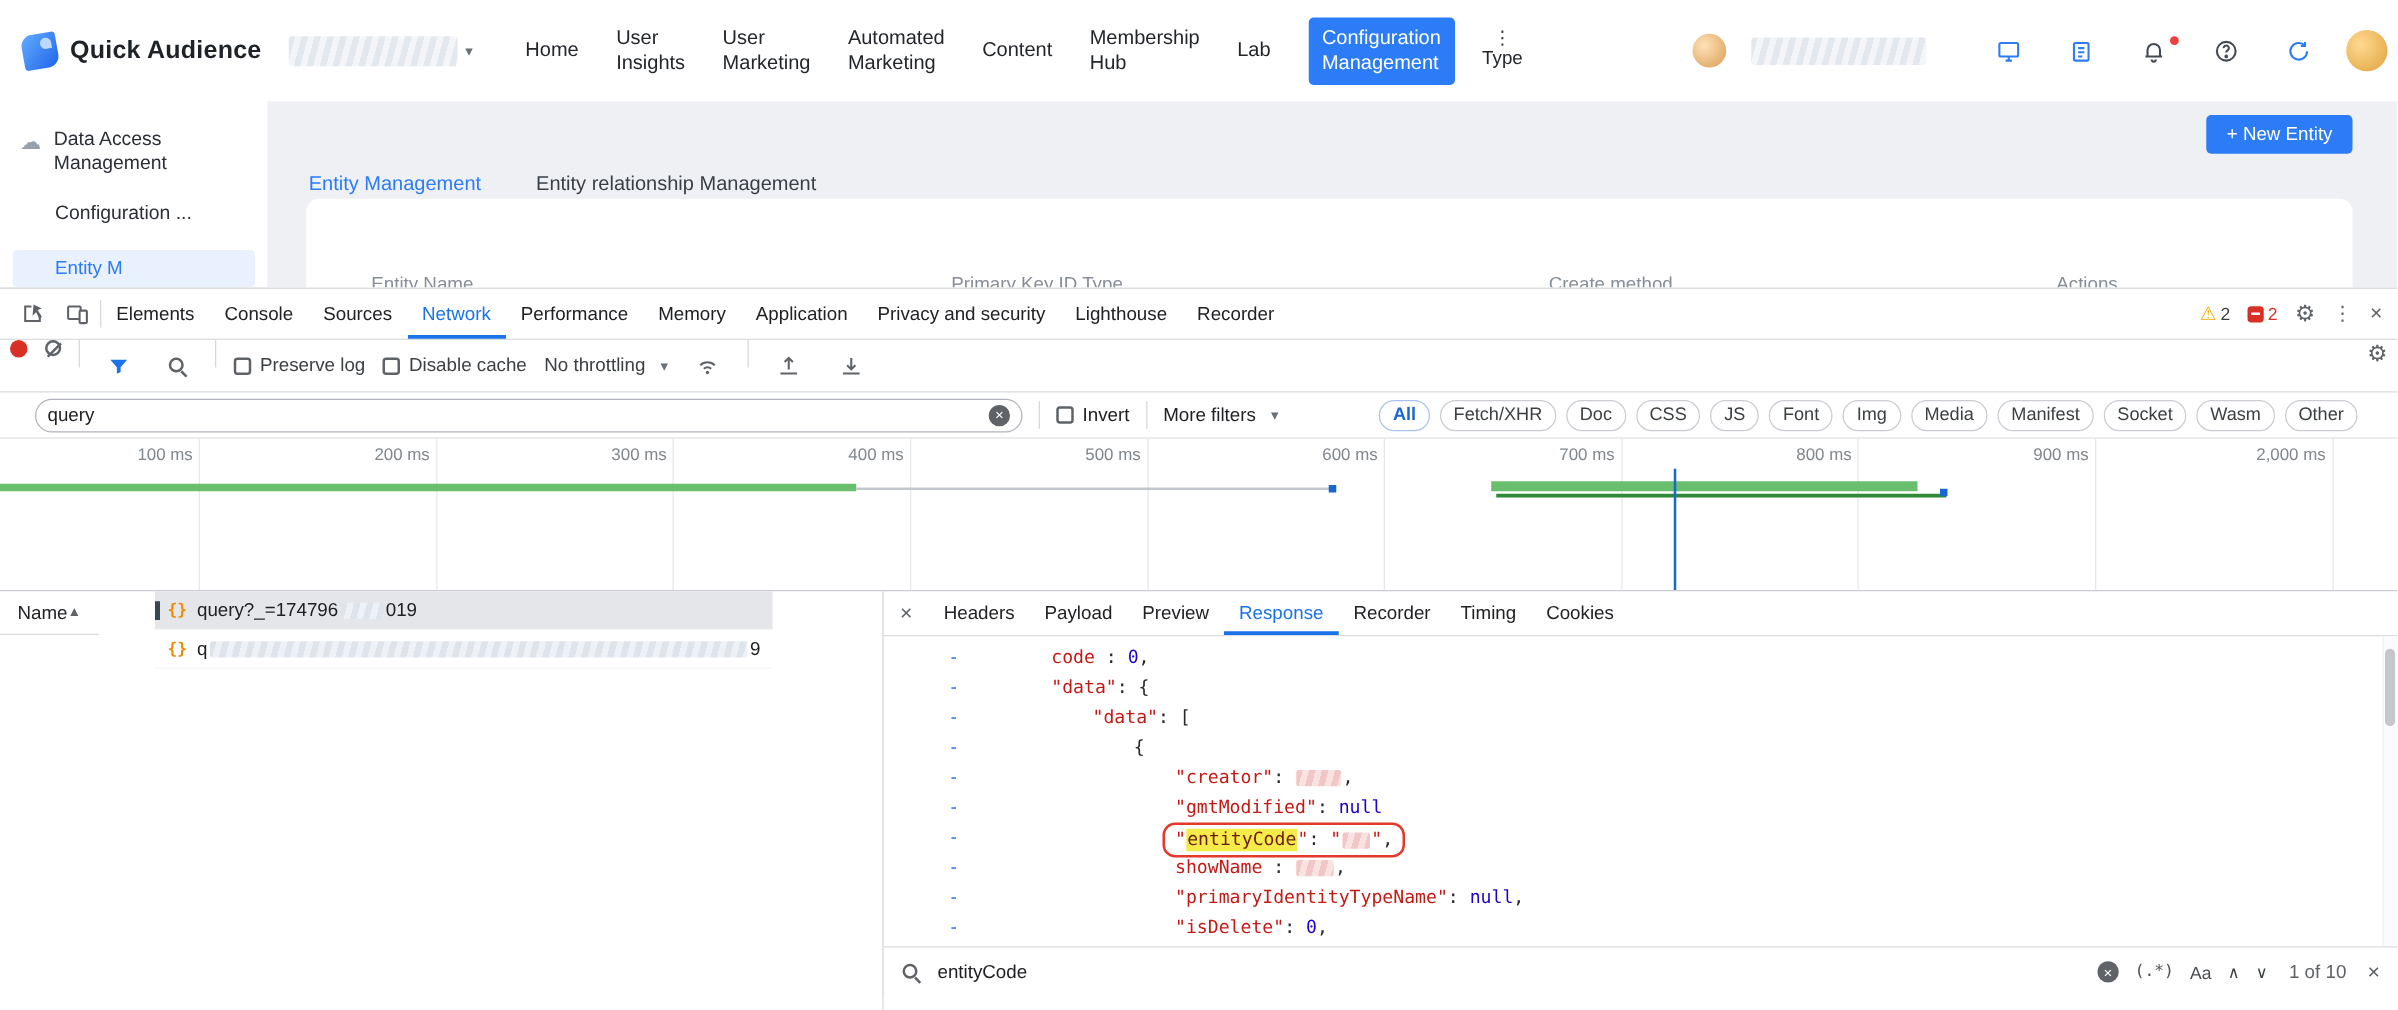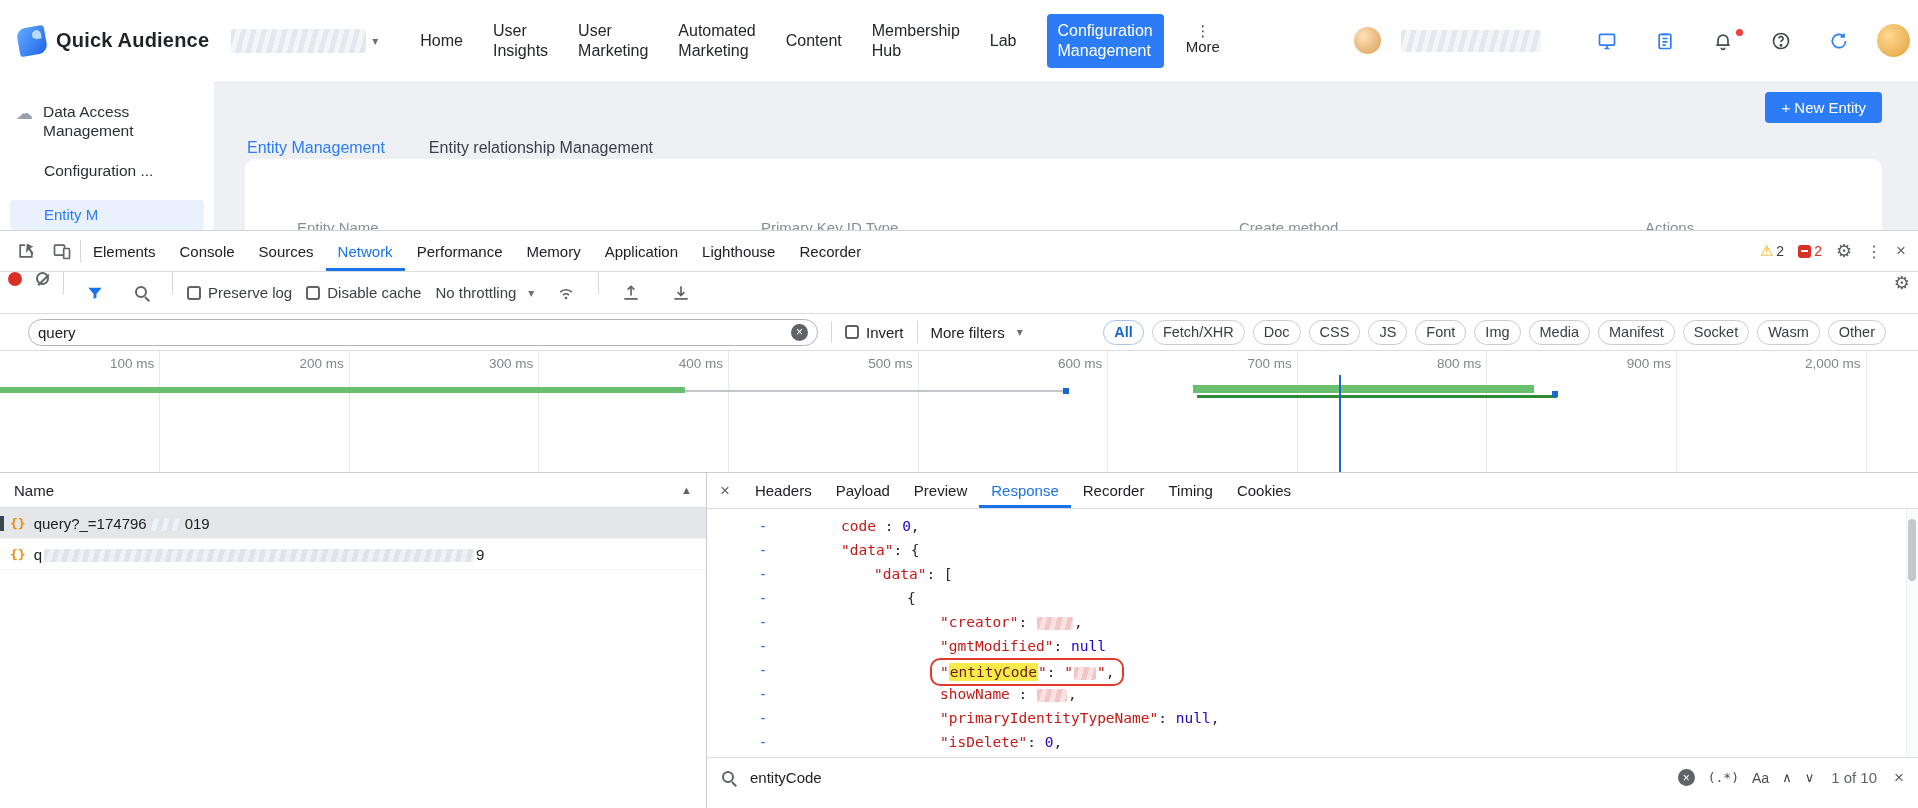--- a/index.html
+++ b/index.html
@@ -85,21 +85,21 @@
   .pill { height:25px; line-height:23px; padding:0 10px; border:1px solid #c9ccd1; border-radius:13px; background:#fff; font-size:14.5px; color:#3c4043; cursor:pointer; white-space:nowrap; }
   .pill.active { color:#1a66d2; border-color:#a9c4ec; font-weight:bold; }
 
   .dt-timeline { height:122px; flex:0 0 122px; position:relative; border-bottom:1px solid #c9ccd1; background:#fff; overflow:hidden; }
   .gridline { position:absolute; top:0; bottom:0; width:1px; background:#e6e8ea; }
   .ticklab { position:absolute; top:5px; font-size:13.5px; color:#80868b; transform:translateX(calc(-100% - 5px)); white-space:nowrap; }
   .ov-el { position:absolute; }
   .ov-vline { position:absolute; top:24px; bottom:0; width:2px; background:#1967d2; }
 
   .dt-split { flex:1; display:flex; overflow:hidden; }
-  .req-col { width:707px; flex:0 0 707px; border-right:1px solid #c9ccd1; display:flex; flex-direction:column; background:#fff; }
+  .req-col { width:707px; flex:0 0 707px; border-right:1px solid #c9ccd1; display:flex; flex-direction:row; background:#fff;gap:45px; }
   .req-head { height:35px; flex:0 0 35px; border-bottom:1px solid #dadce0; display:flex; align-items:center; padding:0 14px; font-size:15px; }
   .sort-arrow { margin-left:auto; color:#5f6368; font-size:11px; }
   .req-row { height:31px; flex:0 0 31px; display:flex; align-items:center; gap:8px; padding:0 10px; font-size:15px; border-bottom:1px solid #f1f3f4; position:relative; cursor:pointer; }
   .req-row.selected { background:#e4e6e9; }
   .req-row.selected::before { content:""; position:absolute; left:0; top:8px; width:4px; height:15px; background:#37474f; }
   .braces { color:#ef8c00; font-family:"DejaVu Sans Mono", monospace; font-size:13px; font-weight:bold; }
   .req-blur { display:inline-block; height:13px; vertical-align:middle; margin:0 2px; background:repeating-linear-gradient(105deg,#dfe3ea 0 5px,#eef1f6 5px 10px); border-radius:2px; }
 
   .detail-col { flex:1; display:flex; flex-direction:column; background:#fff; min-width:0; }
   .detail-tabs { height:36px; flex:0 0 36px; border-bottom:1px solid #dadce0; display:flex; align-items:center; }
@@ -146,21 +146,21 @@
       <div class="nav-item">User Insights</div>
       <div class="nav-item">User Marketing</div>
       <div class="nav-item">Automated Marketing</div>
       <div class="nav-item one">Content</div>
       <div class="nav-item">Membership Hub</div>
       <div class="nav-item one">Lab</div>
       <div class="nav-item active">Configuration Management</div>
     </nav>
   <div class="nav-more">
     <span class="dots">⋮</span>
-    <span class="lbl">More</span>
+    <span class="lbl">Type</span>
   </div>
   <div class="top-right">
     <div class="avatar-sm"></div>
     <div class="blur-hatch user-blur"></div>
     <div class="top-icons">
       <span class="ic-pad">
           <svg width="20" height="20" viewBox="0 0 24 24" fill="none" stroke="#2b7cf6" stroke-width="2">
             <rect x="3" y="4" width="18" height="13" rx="1.5"></rect>
             <path d="M9 21h6M12 17v4"></path>
           </svg>
@@ -234,20 +234,21 @@
       </span>
     <span class="vdiv"></span>
     <div id="dtTabs" style="display:flex;height:100%;">
         <div class="dt-tab">Elements</div>
         <div class="dt-tab">Console</div>
         <div class="dt-tab">Sources</div>
         <div class="dt-tab active">Network</div>
         <div class="dt-tab">Performance</div>
         <div class="dt-tab">Memory</div>
         <div class="dt-tab">Application</div>
+        <div class="dt-tab">Privacy and security</div>
         <div class="dt-tab">Lighthouse</div>
         <div class="dt-tab">Recorder</div>
       </div>
     <div class="dt-tabbar-right">
       <span class="warn-badge">
           <span class="tri">⚠</span>
           <span>2</span>
         </span>
       <span class="err-badge">
           <span class="err-ic"></span>

